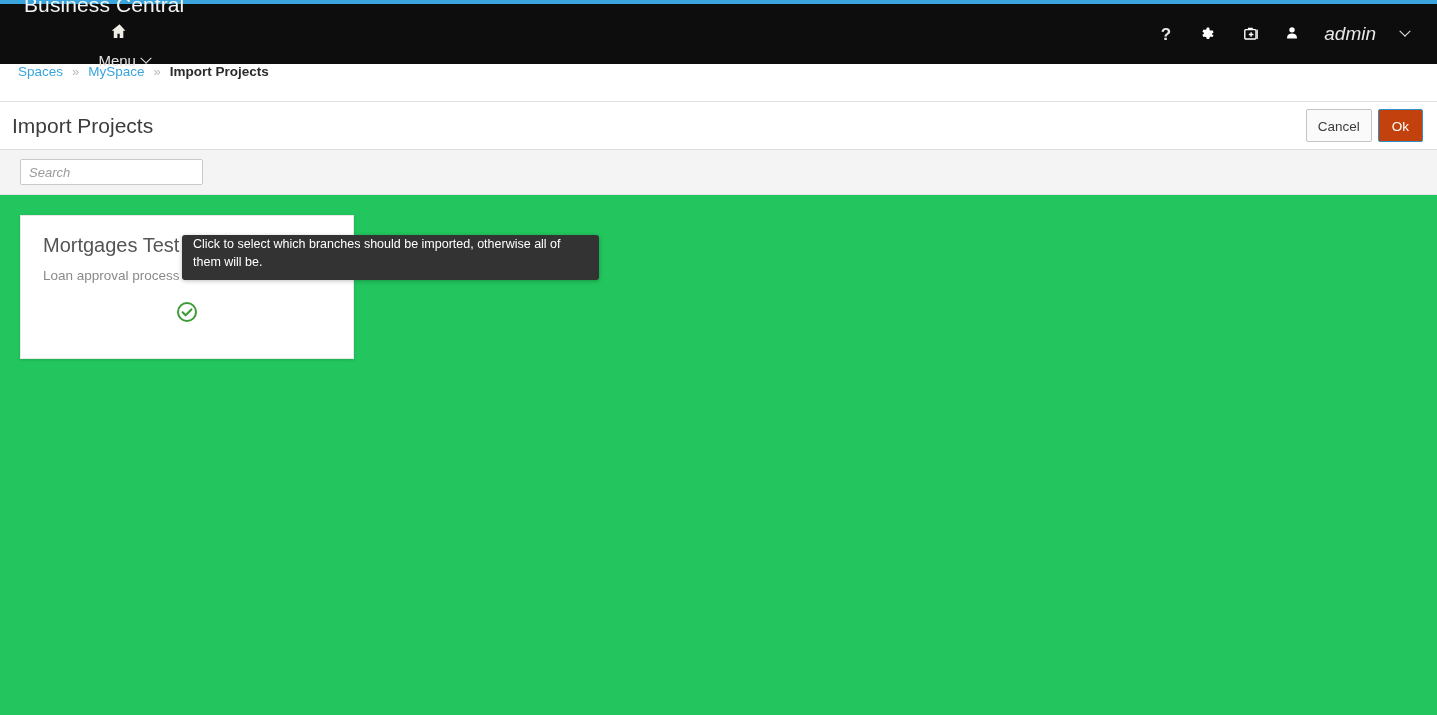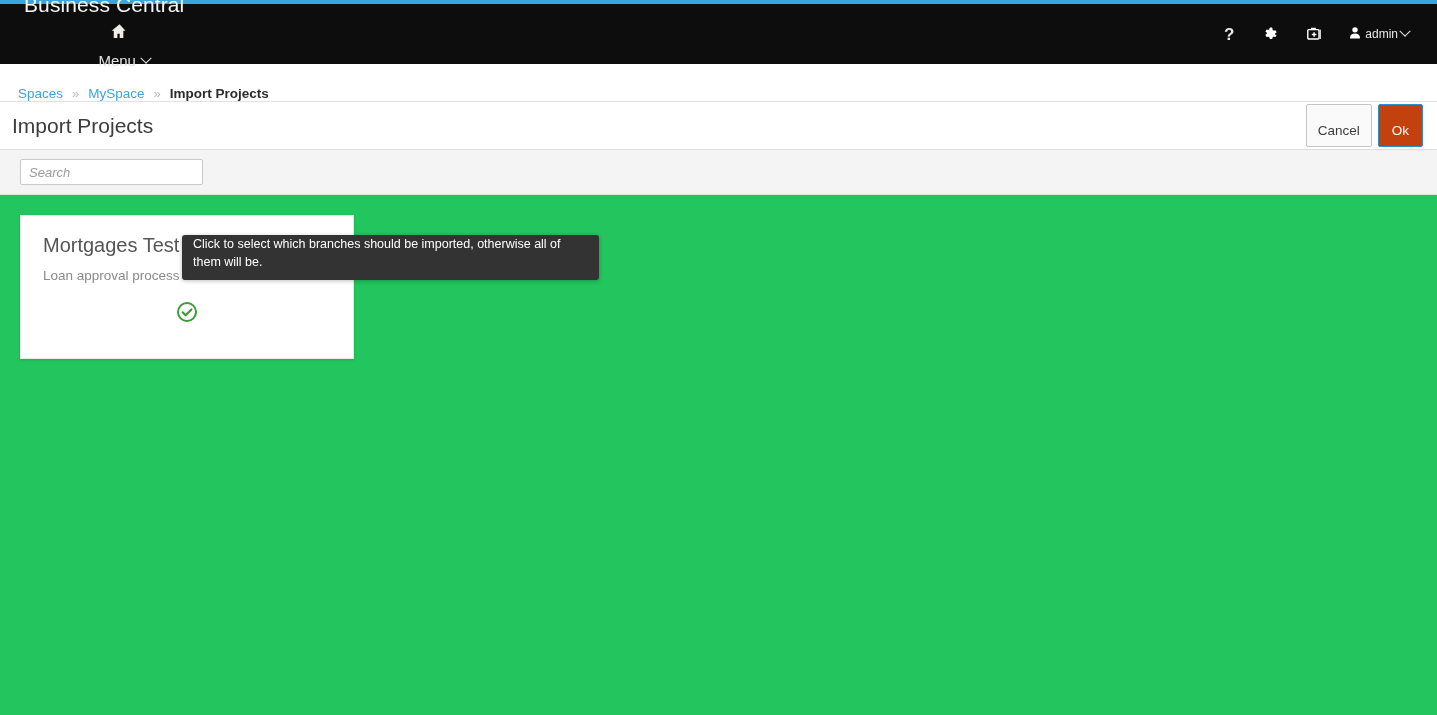--- a/index.html
+++ b/index.html
@@ -66,42 +66,43 @@
   .nav-right {
     margin-left: auto;
     display: flex;
     align-items: center;
     gap: 4px;
   }
   .nav-right .nav-icon-btn { padding: 6px 12px; }
   .user-box {
     display: inline-flex;
     align-items: center;
-    gap: 3px;
+    gap: 25px;
     color: #e8e8e8;
-    font-size: 12px;
+    font-size: 19px;
     padding: 6px 6px 6px 10px;
     cursor: pointer;
+    font-style: italic;
   }
   .chev {
     display: inline-block;
     width: 8px; height: 8px;
     border-right: 1.6px solid currentColor;
     border-bottom: 1.6px solid currentColor;
     transform: rotate(45deg) translate(-2px,-2px);
   }
   .qmark { font-size: 17px; font-weight: 700; line-height: 1; }
 
   
   .breadcrumb-bar {
     height: 38px;
     background: #ffffff;
     border-bottom: 1px solid #e2e2e2;
     display: flex;
-    align-items: flex-end;
+    align-items: flex-start;
     padding: 0 18px;
     font-size: 13.5px;
   }
   .crumb-link {
     color: #39a5dc;
     text-decoration: none;
     cursor: pointer;
   }
   .crumb-sep {
     color: #b9b9b9;
@@ -130,21 +131,21 @@
   .title-actions {
     margin-left: auto;
     display: flex;
     align-items: center;
     gap: 6px;
   }
   .btn {
     font-family: "Liberation Sans", sans-serif;
     font-size: 13.5px;
     line-height: 1;
-    padding: 19px 11px 8px;
+    padding: 10px 11px 8px;
     border-radius: 2px;
     cursor: pointer;
     border: 1px solid transparent;
   }
   .btn-default {
     background: #fafafa;
     border-color: #c4c4c4;
     color: #3c3c3c;
   }
   .btn-primary {

